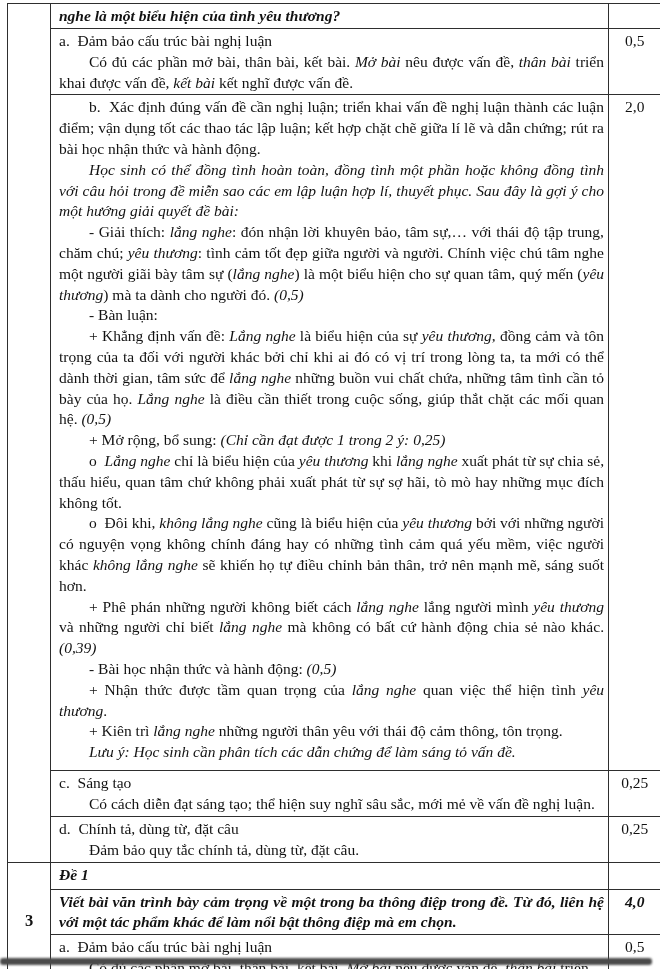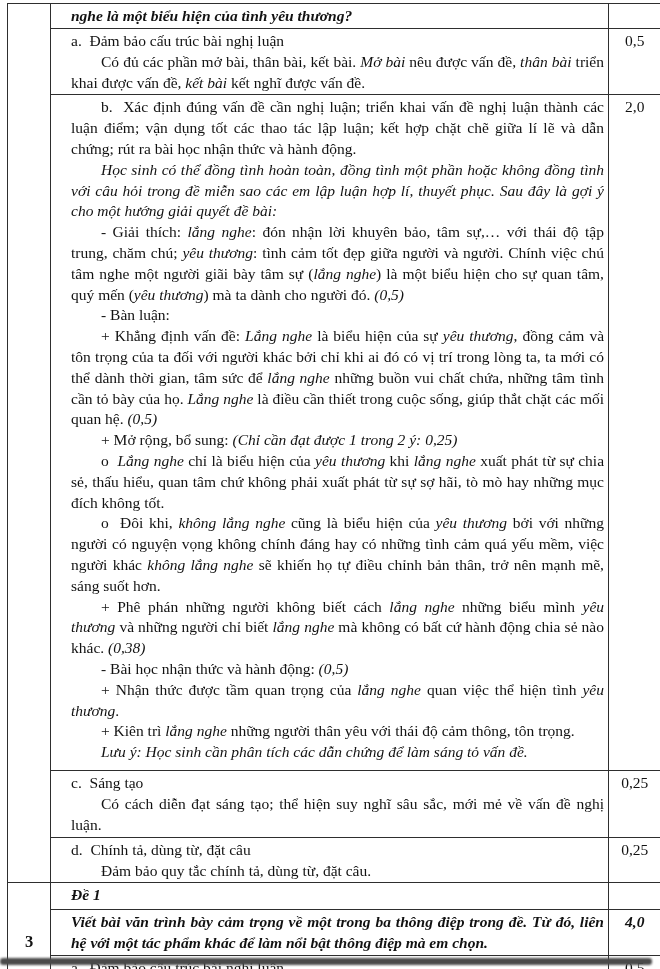--- a/index.html
+++ b/index.html
@@ -16,21 +16,21 @@
     -webkit-font-smoothing:antialiased;
   }
   .page{position:relative;width:660px;height:969px;overflow:hidden;background:var(--page-bg);}
   table.rubric{
     position:absolute;left:7px;top:3px;width:653px;
     border-collapse:collapse;table-layout:fixed;
   }
   td{
     border:1.6px solid var(--border);
     vertical-align:top;
-    padding:2px 4px 1px 20px;
+    padding:2px 4px 1px 8px;
     font-size:15.5px;line-height:20.8px;
     box-sizing:border-box;
     overflow:hidden;
   }
   td.numcell{
     text-align:center;vertical-align:middle;
     font-weight:bold;font-size:16.5px;padding:0;
   }
   td.points{
     text-align:center;padding:2px 2px 1px 2px;
@@ -83,21 +83,21 @@
         <tr>
           <td class="content">
             <div class="para indent"><span>b.&nbsp; Xác định đúng vấn đề cần nghị luận; triển khai vấn đề nghị luận thành các luận điểm; vận dụng tốt các thao tác lập luận; kết hợp chặt chẽ giữa lí lẽ và dẫn chứng; rút ra bài học nhận thức và hành động.</span></div>
             <div class="para indent"><span class="i">Học sinh có thể đồng tình hoàn toàn, đồng tình một phần hoặc không đồng tình với câu hỏi trong đề miễn sao các em lập luận hợp lí, thuyết phục. Sau đây là gợi ý cho một hướng giải quyết đề bài:</span></div>
             <div class="para indent"><span>- Giải thích: </span><span class="i">lắng nghe</span><span>: đón nhận lời khuyên bảo, tâm sự,… với thái độ tập trung, chăm chú; </span><span class="i">yêu thương</span><span>: tình cảm tốt đẹp giữa người và người. Chính việc chú tâm nghe một người giãi bày tâm sự (</span><span class="i">lắng nghe</span><span>) là một biểu hiện cho sự quan tâm, quý mến (</span><span class="i">yêu thương</span><span>) mà ta dành cho người đó. </span><span class="i">(0,5)</span></div>
             <div class="para indent"><span>- Bàn luận:</span></div>
             <div class="para indent"><span>+ Khẳng định vấn đề: </span><span class="i">Lắng nghe</span><span> là biểu hiện của sự </span><span class="i">yêu thương</span><span>, đồng cảm và tôn trọng của ta đối với người khác bởi chỉ khi ai đó có vị trí trong lòng ta, ta mới có thể dành thời gian, tâm sức để </span><span class="i">lắng nghe</span><span> những buồn vui chất chứa, những tâm tình cần tỏ bày của họ. </span><span class="i">Lắng nghe</span><span> là điều cần thiết trong cuộc sống, giúp thắt chặt các mối quan hệ. </span><span class="i">(0,5)</span></div>
             <div class="para indent"><span>+ Mở rộng, bổ sung: </span><span class="i">(Chỉ cần đạt được 1 trong 2 ý: 0,25)</span></div>
             <div class="para indent"><span>o&nbsp; </span><span class="i">Lắng nghe</span><span> chỉ là biểu hiện của </span><span class="i">yêu thương</span><span> khi </span><span class="i">lắng nghe</span><span> xuất phát từ sự chia sẻ, thấu hiểu, quan tâm chứ không phải xuất phát từ sự sợ hãi, tò mò hay những mục đích không tốt.</span></div>
             <div class="para indent"><span>o&nbsp; Đôi khi, </span><span class="i">không lắng nghe</span><span> cũng là biểu hiện của </span><span class="i">yêu thương</span><span> bởi với những người có nguyện vọng không chính đáng hay có những tình cảm quá yếu mềm, việc người khác </span><span class="i">không lắng nghe</span><span> sẽ khiến họ tự điều chỉnh bản thân, trở nên mạnh mẽ, sáng suốt hơn.</span></div>
-            <div class="para indent"><span>+ Phê phán những người không biết cách </span><span class="i">lắng nghe</span><span> những biểu mình </span><span class="i">yêu thương</span><span> và những người chỉ biết </span><span class="i">lắng nghe</span><span> mà không có bất cứ hành động chia sẻ nào khác. </span><span class="i">(0,38)</span></div>
+            <div class="para indent"><span>+ Phê phán những người không biết cách </span><span class="i">lắng nghe</span><span> lắng người mình </span><span class="i">yêu thương</span><span> và những người chỉ biết </span><span class="i">lắng nghe</span><span> mà không có bất cứ hành động chia sẻ nào khác. </span><span class="i">(0,39)</span></div>
             <div class="para indent"><span>- Bài học nhận thức và hành động: </span><span class="i">(0,5)</span></div>
             <div class="para indent"><span>+ Nhận thức được tầm quan trọng của </span><span class="i">lắng nghe</span><span> quan việc thể hiện tình </span><span class="i">yêu thương</span><span>.</span></div>
             <div class="para indent"><span>+ Kiên trì </span><span class="i">lắng nghe</span><span> những người thân yêu với thái độ cảm thông, tôn trọng.</span></div>
             <div class="para indent"><span class="i">Lưu ý: Học sinh cần phân tích các dẫn chứng để làm sáng tỏ vấn đề.</span></div>
           </td>
           <td class="points">2,0</td>
         </tr>
         <tr>
           <td class="content">
             <div class="para"><span>c.&nbsp; Sáng tạo</span></div>

